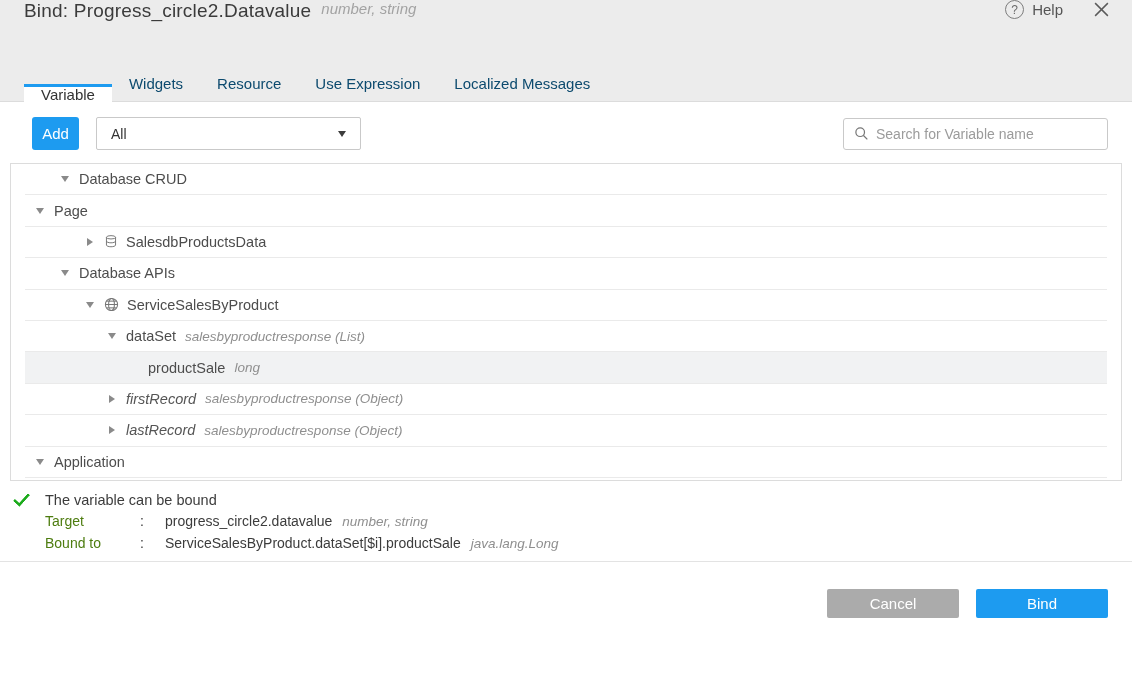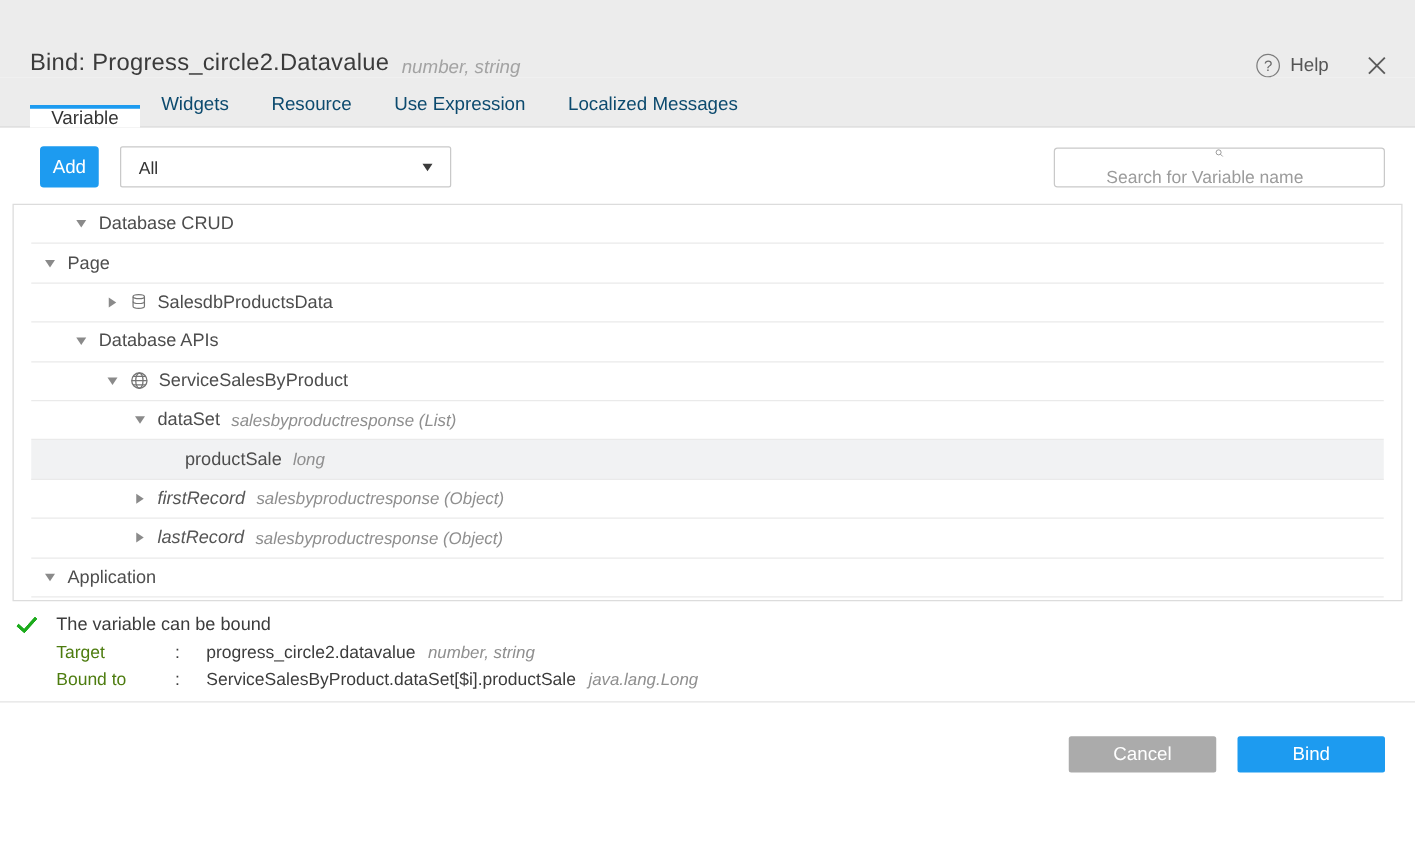--- a/index.html
+++ b/index.html
@@ -1,38 +1,38 @@
 <!DOCTYPE html>
 <html><head>
 <meta charset="utf-8">
 <style>
   * { margin:0; padding:0; box-sizing:border-box; }
   html,body { width:1132px; height:675px; background:#fff; font-family:"Liberation Sans", sans-serif; overflow:hidden; }
   .dialog { width:1132px; height:675px; display:flex; flex-direction:column; position:relative; }
 
   
-  .header { height:62px; flex:none; background:#ececec; display:flex; align-items:flex-end; padding:0 22px 0 24px; }
+  .header { height:62px; flex:none; background:#ececec; display:flex; align-items:flex-start; padding:0 22px 0 24px; }
   .title { font-size:19px; color:#3b3b3b; letter-spacing:.2px; }
   .subtitle { font-size:15px; font-style:italic; color:#a3a3a3; margin-left:10px; }
   .header-right { margin-left:auto; display:flex; align-items:center; }
   .help { display:flex; align-items:center; gap:8px; font-size:15px; color:#555; cursor:pointer; margin-right:30px; }
   .help-circle { width:19px; height:19px; border:1.5px solid #7d7d7d; border-radius:50%; display:flex; align-items:center; justify-content:center; font-size:12px; color:#6b6b6b; }
   .close-btn { cursor:pointer; display:flex; align-items:center; }
 
   
   .tabbar { height:40px; flex:none; background:#ececec; display:flex; padding-left:24px; border-bottom:1px solid #dcdcdc; }
   .tab { padding:0 17px; display:flex; align-items:center; font-size:15px; color:#0c4a6e; border-top:3px solid transparent; cursor:pointer; }
   .tab.active { background:#fff; color:#333; border-top:3px solid #1d9bf0; margin-bottom:-1px;margin-top:22px; }
 
   
   .toolbar { flex:none; display:flex; align-items:center; padding:15px 24px 13px 32px; }
   .add-btn { width:47px; height:33px; background:#1d9bf0; color:#fff; border:none; border-radius:3px; font-size:15px; font-family:inherit; cursor:pointer; }
   .filter-select { margin-left:17px; width:265px; height:33px; border:1px solid #c9c9c9; border-radius:2px; background:#fff; display:flex; align-items:center; justify-content:space-between; padding:0 14px; font-size:14px; color:#333; cursor:pointer; }
   .dd-arrow { width:0; height:0; border-left:4.5px solid transparent; border-right:4.5px solid transparent; border-top:6px solid #3c3c3c; }
-  .search-box { margin-left:auto; width:265px; height:32px; border:1px solid #c9c9c9; border-radius:3px; background:#fff; display:flex; align-items:center; padding:0 10px; gap:7px;flex-direction:column; }
+  .search-box { margin-left:auto; width:265px; height:32px; border:1px solid #c9c9c9; border-radius:3px; background:#fff; display:flex; align-items:center; padding:0 10px; gap:7px; }
   .search-box input { border:none; outline:none; flex:1; font-size:14px; color:#333; font-family:inherit; background:transparent; }
   .search-box input::placeholder { color:#9b9b9b; }
 
   
   .tree { flex:none; margin:0 10px; border:1px solid #dcdcdc; padding-bottom:2px; background:#fff; }
   .tree-row { min-height:31.4px; display:flex; align-items:center; margin:0 14px; border-bottom:1px solid #eaeaea; cursor:pointer; }
   .tree-row.selected { background:#f1f2f3; }
   .ind1 { padding-left:9px; }
   .ind2 { padding-left:34px; }
   .ind3 { padding-left:59px; }
@@ -55,21 +55,21 @@
   .status-row { display:flex; margin-left:31px; margin-top:5.5px; align-items:baseline; }
   .status-label { width:95px; flex:none; font-size:14px; color:#4d7c0f; }
   .status-colon { width:25px; flex:none; font-size:14px; color:#3c3c3c; }
   .status-value { font-size:14px; color:#3c3c3c; }
   .status-type { font-size:13.5px; font-style:italic; color:#8f8f8f; margin-left:10px; }
 
   .divider { border-top:1px solid #e3e3e3; margin-top:10px; }
 
   
   .footer { display:flex; justify-content:flex-end; gap:17px; padding:27px 24px 0 0; }
-  .btn { width:118px; height:29px; border:none; border-radius:2px; color:#fff; font-size:15px; font-family:inherit; cursor:pointer; }
+  .btn { width:132px; height:29px; border:none; border-radius:2px; color:#fff; font-size:15px; font-family:inherit; cursor:pointer; }
   .btn-cancel { background:#ababab; }
   .btn-bind { background:#1d9bf0; }
 
   svg { display:block; }
 </style>
 </head>
 <body>
 
 <div class="dialog">
 

